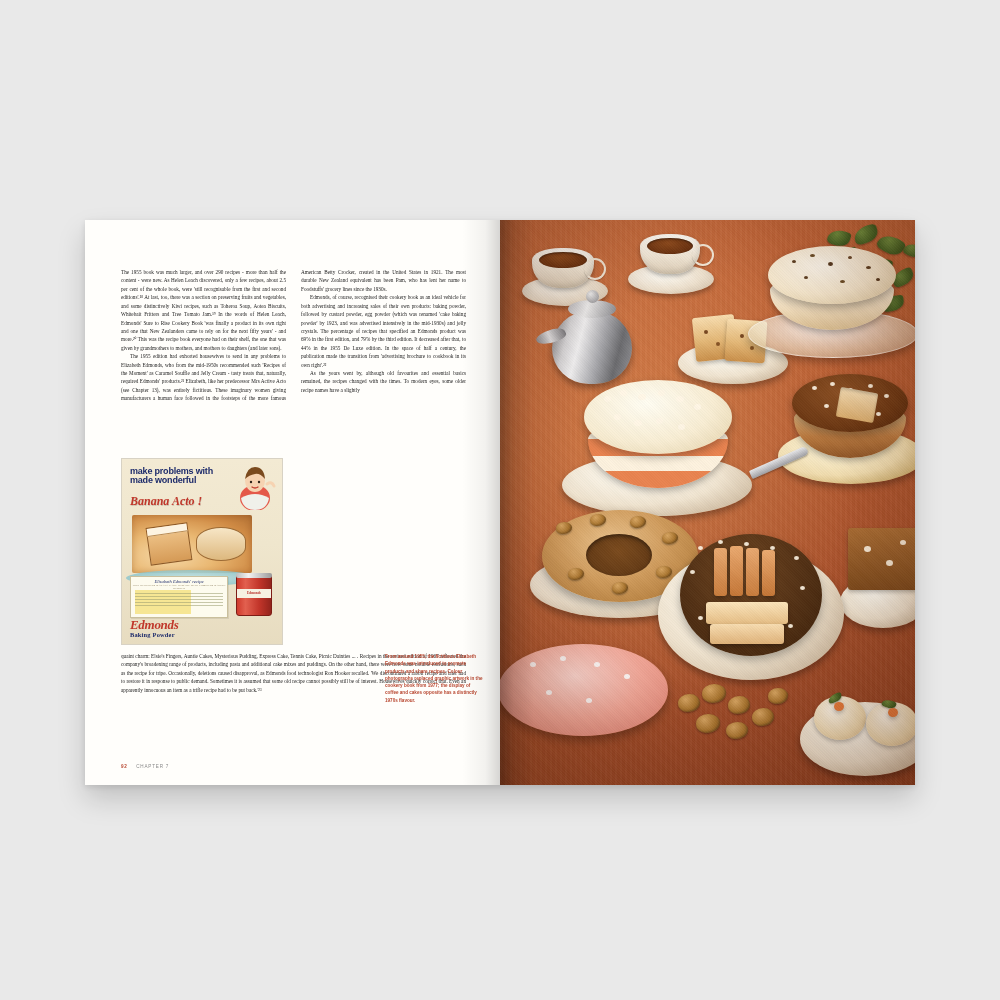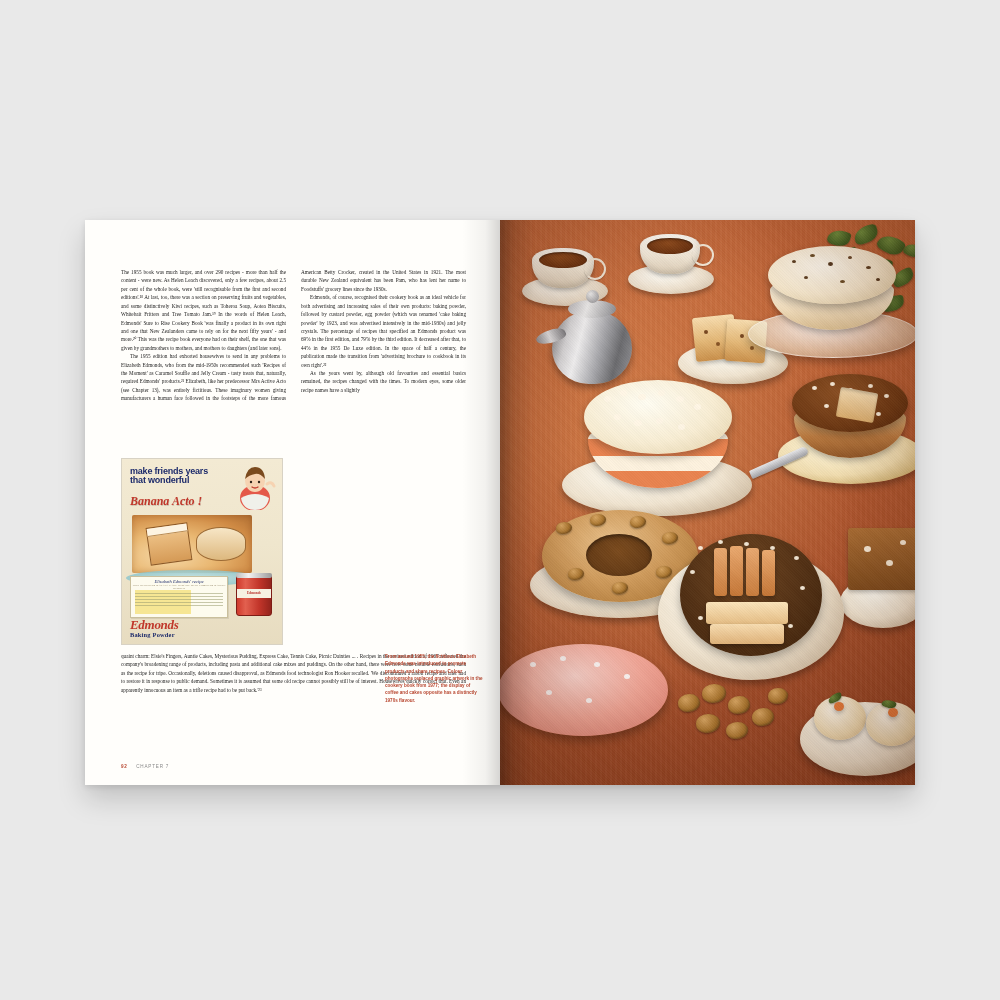--- a/index.html
+++ b/index.html
@@ -458,22 +458,22 @@
         <p>The 1955 edition had exhorted housewives to send in any problems to Elizabeth Edmonds, who from the mid-1950s recommended such 'Recipes of the Moment' as Caramel Souffle and Jelly Cream - tasty treats that, naturally, required Edmonds' products.²¹ Elizabeth, like her predecessor Mrs Active Acto (see Chapter 13), was entirely fictitious. These imaginary women giving manufacturers a human face followed in the footsteps of the more famous American Betty Crocker, created in the United States in 1921. The most durable New Zealand equivalent has been Pam, who has lent her name to Foodstuffs' grocery lines since the 1930s.</p>
         <p>Edmonds, of course, recognised their cookery book as an ideal vehicle for both advertising and increasing sales of their own products: baking powder, followed by custard powder, egg powder (which was renamed 'cake baking powder' by 1923, and was advertised intensively in the mid-1930s) and jelly crystals. The percentage of recipes that specified an Edmonds product was 69% in the first edition, and 79% by the third edition. It decreased after that, to 44% in the 1955 De Luxe edition. In the space of half a century, the publication made the transition from 'advertising brochure to cookbook in its own right'.²²</p>
         <p>As the years went by, although old favourites and essential basics remained, the recipes changed with the times. To modern eyes, some older recipe names have a slightly</p>
       </div>
 
       <div class="figure-ad">
         <div class="ad-inner">
           <div class="ad-bg"></div>
 
           <div class="ad-head">
-            <span>make friends years</span>
-            <span class="l2">that wonderful</span>
+            <span>make problems with</span>
+            <span class="l2">made wonderful</span>
           </div>
           <div class="ad-banana">Banana Acto !</div>
 
           <svg class="ad-lady" viewBox="0 0 42 46">
             <ellipse cx="21" cy="34" rx="15" ry="13" fill="#e4584a"></ellipse>
             <path d="M7 34 q14 -8 28 0 q-2 12 -14 12 q-12 0 -14 -12 z" fill="#f0f0ea"></path>
             <ellipse cx="21" cy="17" rx="10" ry="11" fill="#f6d3b2"></ellipse>
             <path d="M11 15 q2 -12 10 -12 q9 0 10 12 q-5 -6 -10 -5 q-6 1 -10 5 z" fill="#7a4a1e"></path>
             <circle cx="17" cy="18" r="1.2" fill="#2d2119"></circle>
             <circle cx="25" cy="18" r="1.2" fill="#2d2119"></circle>

